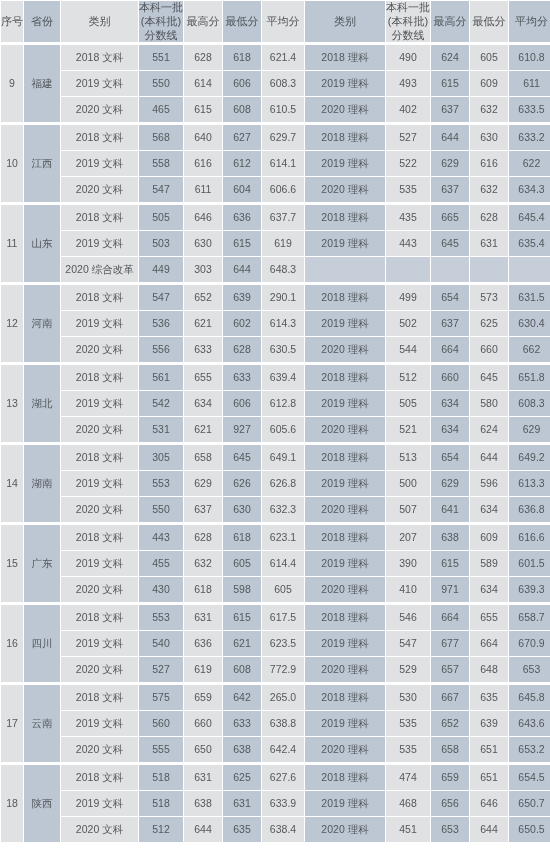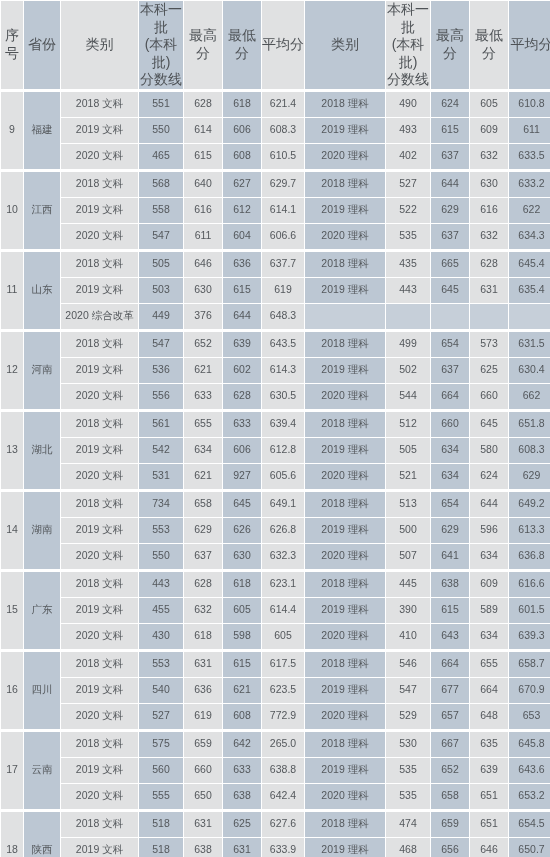--- a/index.html
+++ b/index.html
@@ -34,21 +34,21 @@
     overflow: hidden;
     white-space: nowrap;
   }
   
   .sh-a { background: #e0e1e2; }  
   .sh-b { background: #bcc7d3; }  
 
   
   #score-table thead th {
     height: 37px;
-    font-size: 14px;
+    font-size: 11px;
     color: #4e5256;
     white-space: normal;
   }
   .hdr-multiline { line-height: 1.18; }
 
   
   .idx-cell, .prov-cell {
     font-size: 10.5px;
   }
   .empty-cell { background: #c6cfd9; }
@@ -213,37 +213,37 @@
         <td class="sh-a">619</td>
         <td class="sh-b">2019 理科</td>
         <td class="sh-a">443</td>
         <td class="sh-b">645</td>
         <td class="sh-a">631</td>
         <td class="sh-b">635.4</td>
       </tr>
       <tr>
         <td class="sh-a">2020 综合改革</td>
         <td class="sh-b">449</td>
-        <td class="sh-a">376</td>
+        <td class="sh-a">303</td>
         <td class="sh-b">644</td>
         <td class="sh-a">648.3</td>
         <td class="empty-cell"></td>
         <td class="empty-cell"></td>
         <td class="empty-cell"></td>
         <td class="empty-cell"></td>
         <td class="empty-cell"></td>
       </tr>
       <tr class="group-start">
         <td rowspan="3" class="sh-a idx-cell">12</td>
         <td rowspan="3" class="sh-b prov-cell">河南</td>
         <td class="sh-a">2018 文科</td>
         <td class="sh-b">547</td>
         <td class="sh-a">652</td>
         <td class="sh-b">639</td>
-        <td class="sh-a">643.5</td>
+        <td class="sh-a">290.1</td>
         <td class="sh-b">2018 理科</td>
         <td class="sh-a">499</td>
         <td class="sh-b">654</td>
         <td class="sh-a">573</td>
         <td class="sh-b">631.5</td>
       </tr>
       <tr>
         <td class="sh-a">2019 文科</td>
         <td class="sh-b">536</td>
         <td class="sh-a">621</td>
@@ -302,21 +302,21 @@
         <td class="sh-b">2020 理科</td>
         <td class="sh-a">521</td>
         <td class="sh-b">634</td>
         <td class="sh-a">624</td>
         <td class="sh-b">629</td>
       </tr>
       <tr class="group-start">
         <td rowspan="3" class="sh-a idx-cell">14</td>
         <td rowspan="3" class="sh-b prov-cell">湖南</td>
         <td class="sh-a">2018 文科</td>
-        <td class="sh-b">734</td>
+        <td class="sh-b">305</td>
         <td class="sh-a">658</td>
         <td class="sh-b">645</td>
         <td class="sh-a">649.1</td>
         <td class="sh-b">2018 理科</td>
         <td class="sh-a">513</td>
         <td class="sh-b">654</td>
         <td class="sh-a">644</td>
         <td class="sh-b">649.2</td>
       </tr>
       <tr>
@@ -345,21 +345,21 @@
       </tr>
       <tr class="group-start">
         <td rowspan="3" class="sh-a idx-cell">15</td>
         <td rowspan="3" class="sh-b prov-cell">广东</td>
         <td class="sh-a">2018 文科</td>
         <td class="sh-b">443</td>
         <td class="sh-a">628</td>
         <td class="sh-b">618</td>
         <td class="sh-a">623.1</td>
         <td class="sh-b">2018 理科</td>
-        <td class="sh-a">445</td>
+        <td class="sh-a">207</td>
         <td class="sh-b">638</td>
         <td class="sh-a">609</td>
         <td class="sh-b">616.6</td>
       </tr>
       <tr>
         <td class="sh-a">2019 文科</td>
         <td class="sh-b">455</td>
         <td class="sh-a">632</td>
         <td class="sh-b">605</td>
         <td class="sh-a">614.4</td>
@@ -370,21 +370,21 @@
         <td class="sh-b">601.5</td>
       </tr>
       <tr>
         <td class="sh-a">2020 文科</td>
         <td class="sh-b">430</td>
         <td class="sh-a">618</td>
         <td class="sh-b">598</td>
         <td class="sh-a">605</td>
         <td class="sh-b">2020 理科</td>
         <td class="sh-a">410</td>
-        <td class="sh-b">643</td>
+        <td class="sh-b">971</td>
         <td class="sh-a">634</td>
         <td class="sh-b">639.3</td>
       </tr>
       <tr class="group-start">
         <td rowspan="3" class="sh-a idx-cell">16</td>
         <td rowspan="3" class="sh-b prov-cell">四川</td>
         <td class="sh-a">2018 文科</td>
         <td class="sh-b">553</td>
         <td class="sh-a">631</td>
         <td class="sh-b">615</td>

